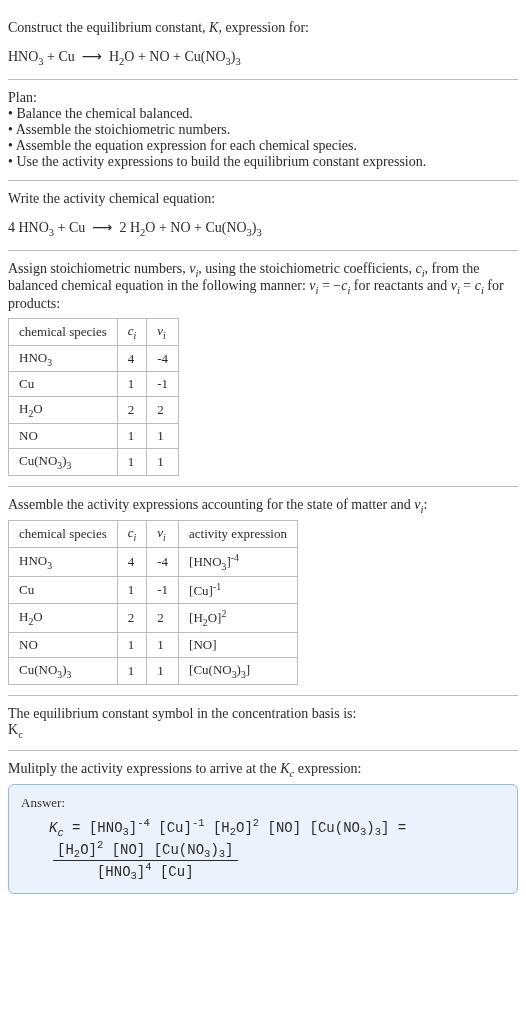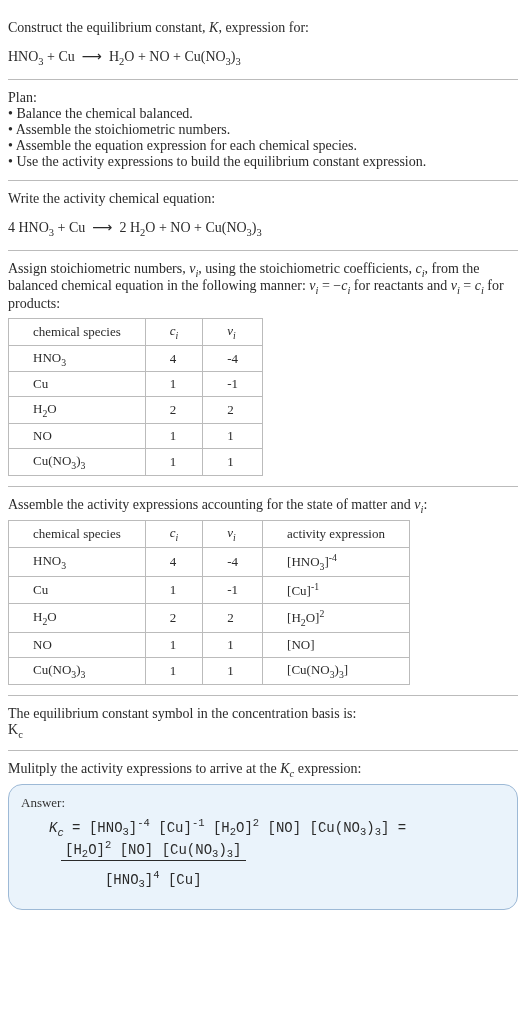--- a/index.html
+++ b/index.html
@@ -20,46 +20,46 @@
     margin: 12px 0;
   }
   .sub { vertical-align: sub; font-size: 0.75em; }
   .sup { vertical-align: super; font-size: 0.75em; }
   table {
     border-collapse: collapse;
     margin: 6px 0;
   }
   td, th {
     border: 1px solid #bbb;
-    padding: 4px 24px;
+    padding: 4px 10px;
     font-weight: normal;
     text-align: left;
     font-size: 13px;
   }
   th { background: #fff; }
   td.center, th.center { text-align: left; }
   .answer-box {
     border: 1px solid #9db9d6;
     background: #eaf3fb;
     padding: 10px 12px;
     margin-top: 6px;
-    border-radius: 14px;
+    border-radius: 6px;
   }
   .answer-box .ans-label {
     font-size: 13px;
     color: #333;
   }
   .frac {
     display: inline-block;
     vertical-align: middle;
     text-align: center;
-    margin: 0 12px;
+    margin: 0 4px;
   }
   .frac .num { display:block; padding: 0 4px;}
-  .frac .den { display:block; border-top:1px solid #2a2a2a; padding: 8px 4px;}
+  .frac .den { display:block; border-top:1px solid #2a2a2a; padding: 0 4px;}
   .ital { font-style: italic; }
   .kc { }
   .indent { margin-left: 28px; font-family: Liberation Mono, monospace; }
 </style>
 </head>
 <body>
 
 <div class="eq">
   <span>Construct the equilibrium constant, <span class="ital">K</span>, expression for:</span>
 </div>

